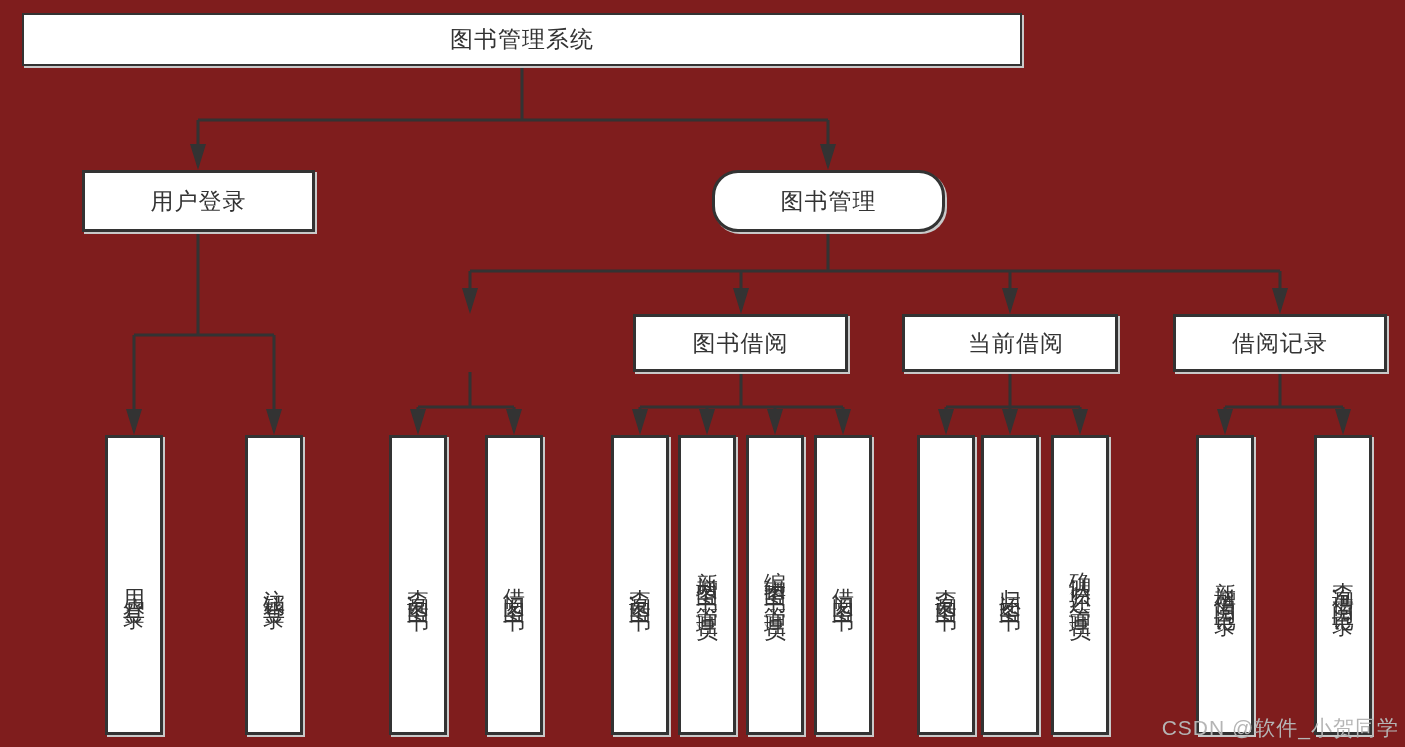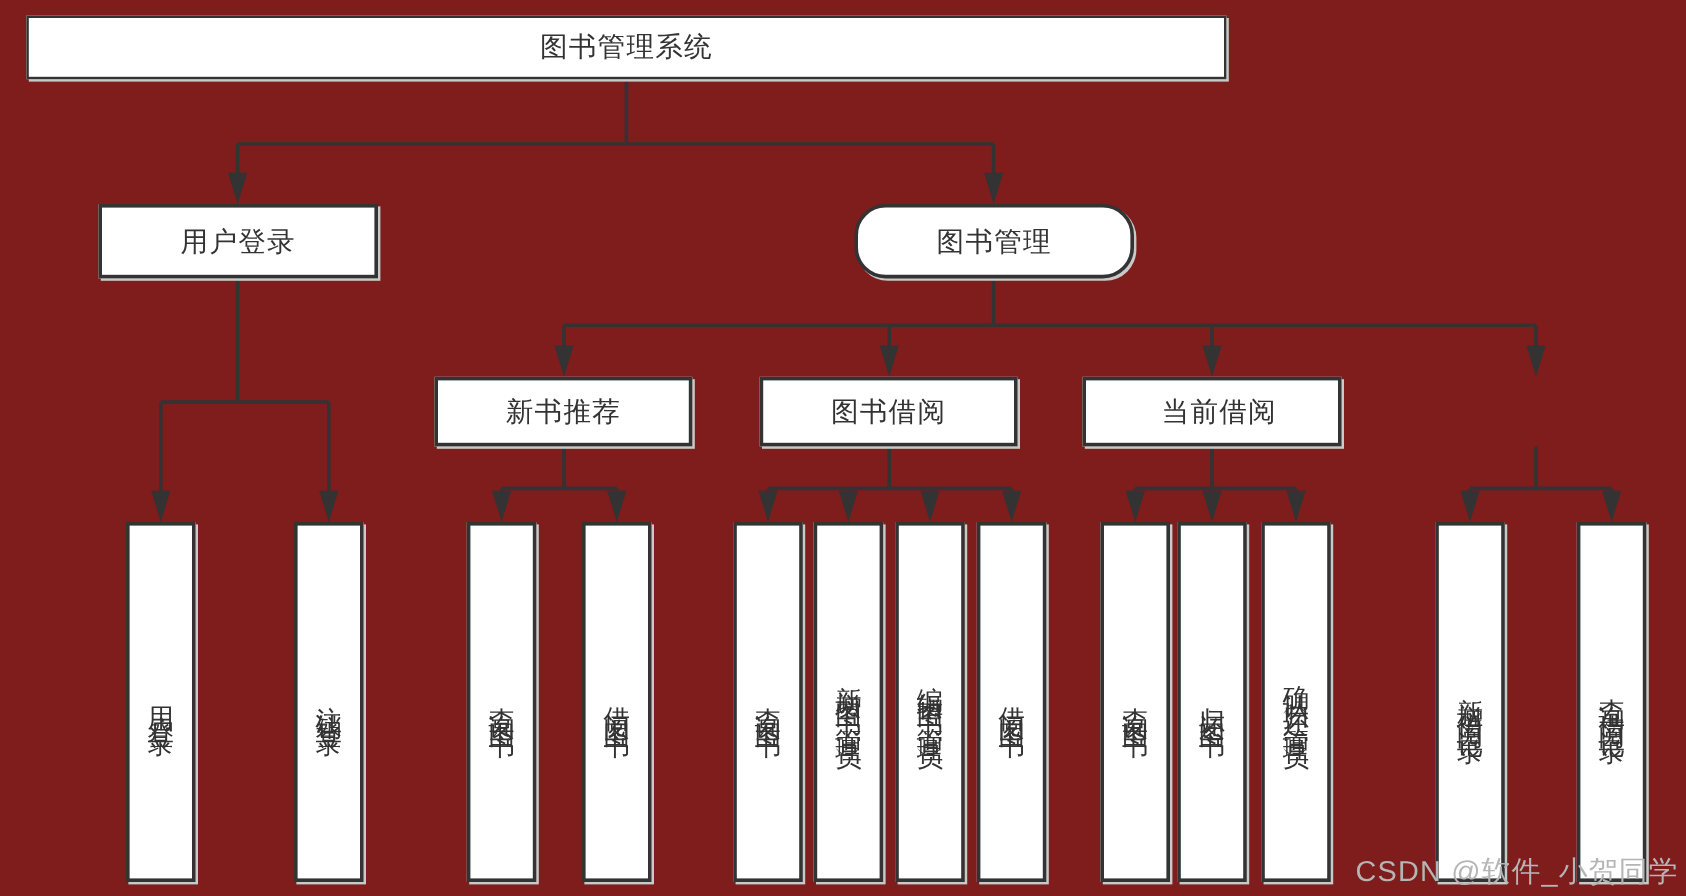--- a/index.html
+++ b/index.html
@@ -47,21 +47,21 @@
     font-size: 22px;
     letter-spacing: 7px;
     color: #333333;
     line-height: 1;
     white-space: nowrap;
   }
   #watermark {
     position: absolute;
     right: 6px;
     bottom: 5px;
-    font-size: 24px;
+    font-size: 21px;
     color: #b5b5b5;
     letter-spacing: 1px;
     white-space: nowrap;
   }
 </style>
 </head>
 <body>
 
 <div id="stage">
 
@@ -117,28 +117,28 @@
     <span>图书管理系统</span>
   </div>
 
   <div class="node h-node" style="left:82px; top:170px; width:233px; height:62px;">
     <span>用户登录</span>
   </div>
   <div class="node h-node" style="left:712px; top:170px; width:233px; height:62px;border-radius:26px;">
     <span>图书管理</span>
   </div>
 
-  <div class="node h-node" style="left:362px; top:314px; width:215px; height:58px;">
-    <span>新书推荐</span>
-  </div>
   <div class="node h-node" style="left:633px; top:314px; width:215px; height:58px;justify-content:center;">
     <span>图书借阅</span>
   </div>
   <div class="node h-node" style="left:902px; top:314px; width:216px; height:58px;padding-left:12px;">
     <span>当前借阅</span>
+  </div>
+  <div class="node h-node" style="left:1173px; top:314px; width:214px; height:58px;">
+    <span>借阅记录</span>
   </div>
 
   <div class="node v-node" style="left:105px; top:435px; width:58px; height:300px;">
     <span>用户登录</span>
   </div>
   <div class="node v-node" style="left:245px; top:435px; width:58px; height:300px;">
     <span>注销登录</span>
   </div>
 
   <div class="node v-node" style="left:389px; top:435px; width:58px; height:300px;">

